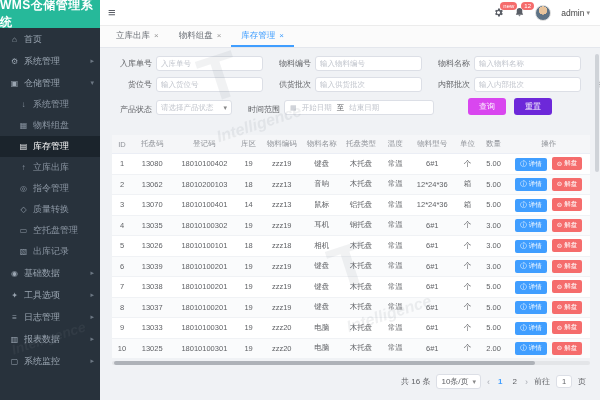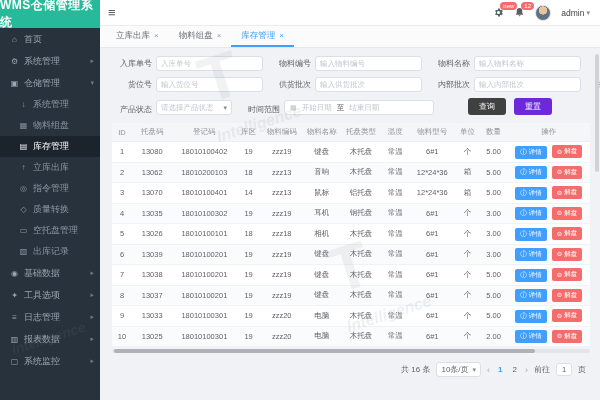--- a/index.html
+++ b/index.html
@@ -40,25 +40,25 @@
   .field { display:flex; align-items:center; }
   .flabel { width:44px; text-align:right; font-size:8px; color:#606266; padding-right:4px; flex:none; white-space:nowrap; }
   .finput { flex:1; height:15px; border:1px solid #dcdfe6; border-radius:3px; background:#fff; font-size:7.5px; padding:0 4px; color:#333; min-width:0; font-family:inherit; }
   .finput::placeholder { color:#c0c4cc; }
   .frow3 { display:flex; align-items:flex-end; margin-top:6px; }
   .fselect { width:76px; height:15px; border:1px solid #dcdfe6; border-radius:3px; background:#fff; display:flex; align-items:center; justify-content:space-between; padding:0 4px; color:#c0c4cc; font-size:7.5px; cursor:pointer; }
   .daterange { height:15px; border:1px solid #dcdfe6; border-radius:3px; background:#fff; display:flex; align-items:center; padding:0 5px; gap:5px; font-size:7.5px; color:#c0c4cc; margin-left:8px; width:150px; }
   .daterange .cal { font-size:7px; color:#c0c4cc; }
   .daterange .sep { color:#606266; }
   .btn { border:none; border-radius:3px; color:#fff; font-size:8px; padding:3px 11px; cursor:pointer; font-family:inherit; }
-  .btn-primary { background:#404040; margin-left:34px; }
+  .btn-primary { background:#d946ef; margin-left:34px; }
   .btn-reset { background:#6d28d9; margin-left:8px; }
 
   
-  table { width:100%; border-collapse:collapse; table-layout:fixed; background:#fff; margin-top:8px; }
+  table { width:100%; border-collapse:collapse; table-layout:fixed; background:#fff; margin-top:20px; }
   thead th { background:#f5f6f8; color:#909399; font-weight:normal; font-size:7.5px; padding:4px 2px; border-bottom:1px solid #ebeef5; text-align:center; white-space:nowrap; }
   tbody td { font-size:7.5px; color:#606266; padding:3px 2px; border-bottom:1px solid #f0f2f5; text-align:center; white-space:nowrap; overflow:hidden; }
   tbody tr:nth-child(even) td { background:#fafbfc; }
   .abtn { border:none; border-radius:2px; color:#fff; font-size:6.5px; padding:2px 5px; cursor:pointer; font-family:inherit; display:inline-flex; align-items:center; gap:2px; }
   .abtn .ai { font-size:6.5px; }
   .abtn-detail { background:#409eff; }
   .abtn-unbind { background:#f56c6c; margin-left:5px; }
 
   .hscroll { height:4px; background:#e3e5e8; border-radius:2px; margin-top:2px; position:relative; }
   .hscroll-thumb { position:absolute; left:2px; top:0; height:4px; width:88%; background:#aeb2b8; border-radius:2px; cursor:pointer; }

